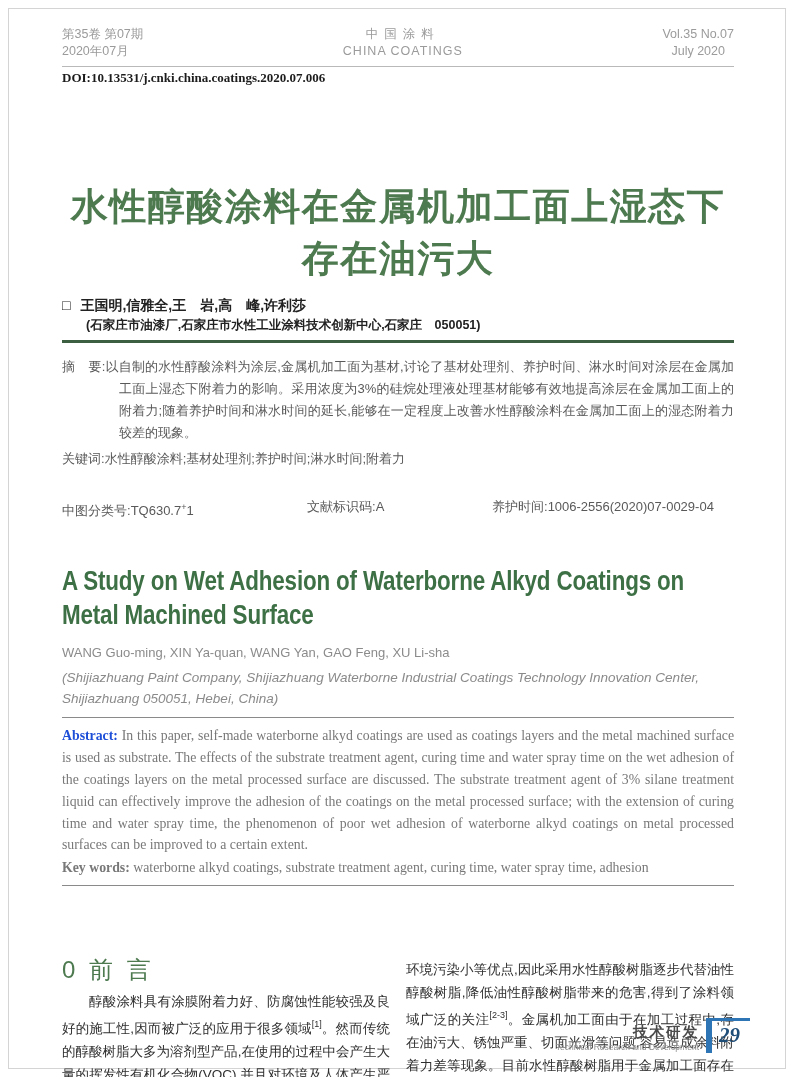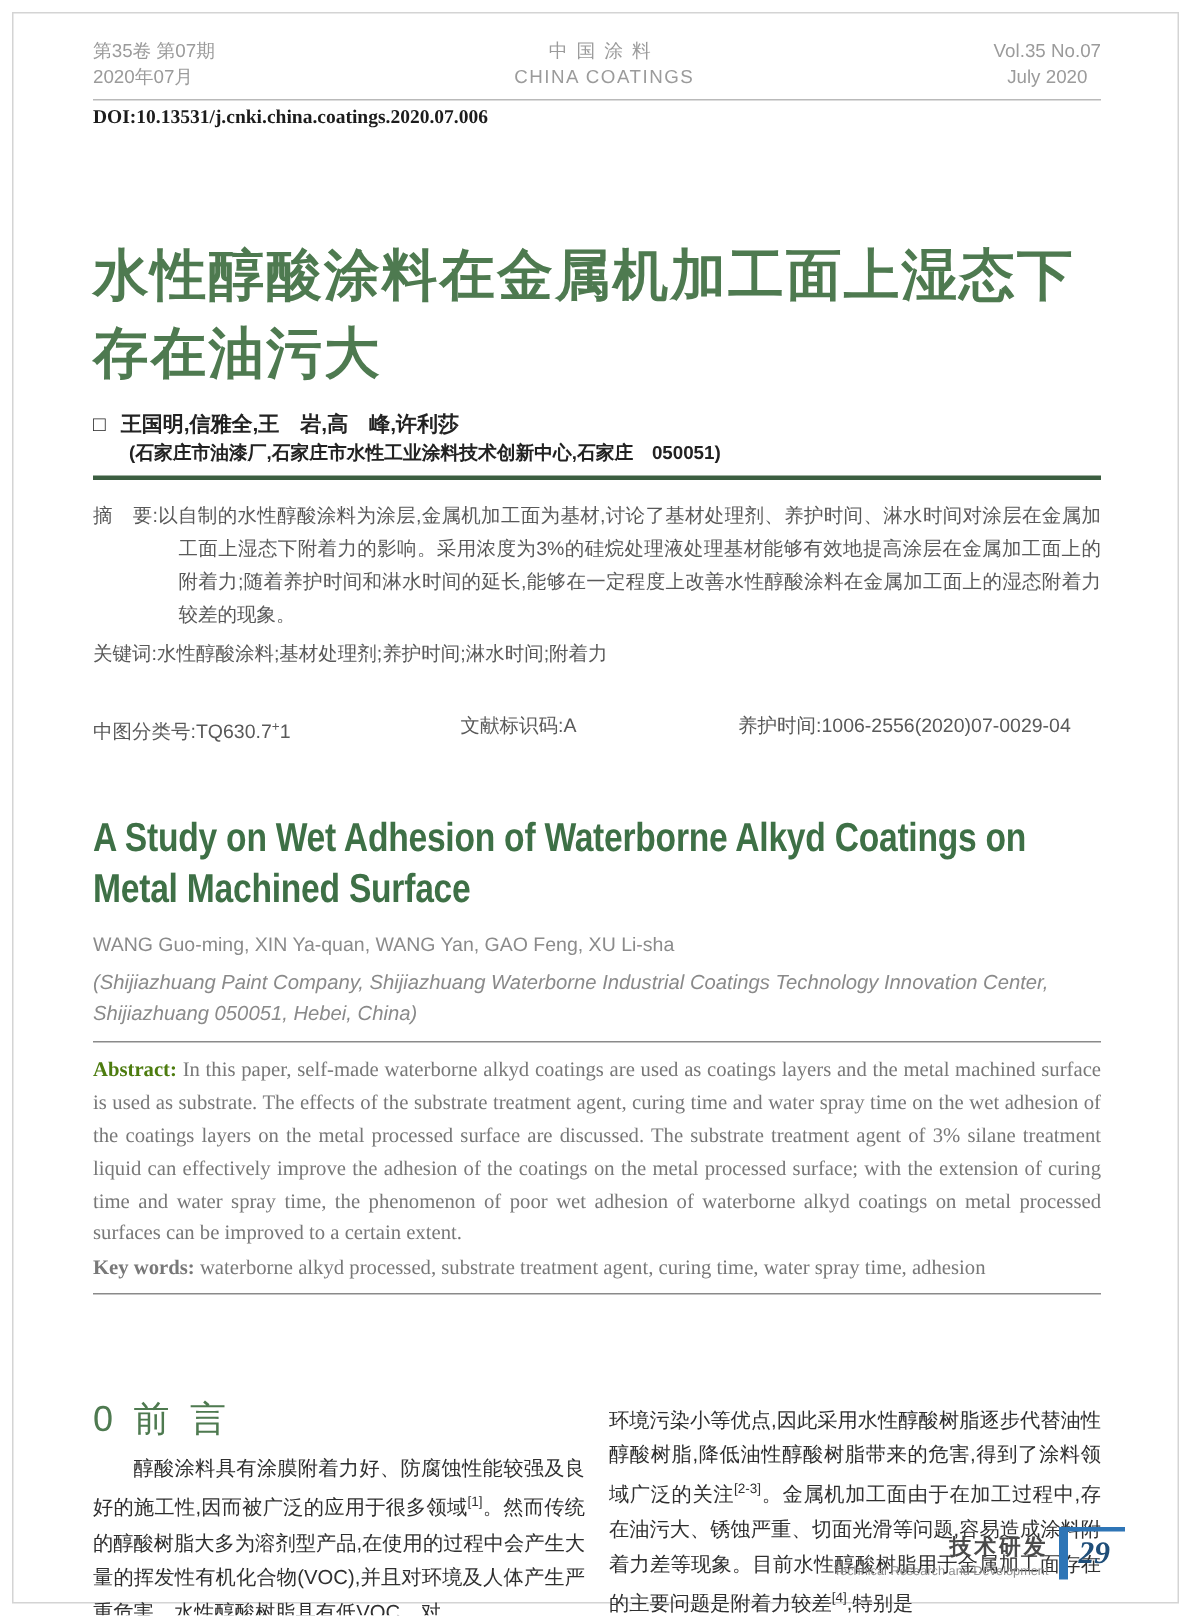--- a/index.html
+++ b/index.html
@@ -40,26 +40,27 @@
   .jh-right { text-align: center; }
   .doi-line {
     font-family: "Liberation Serif", serif;
     font-weight: 600;
     color: #1c1c1c;
     font-size: 13px;
     margin-top: 3px;
   }
   
   .cn-title {
-    margin-top: 72px;
+    margin-top: 95px;
     color: #4e7a50;
     font-size: 37px;
     font-weight: bold;
     line-height: 52px;
     letter-spacing: 1.5px;
+    text-align: center;
   }
   .authors-row {
     margin-top: 10px;
     font-size: 14px;
     font-weight: bold;
     color: #222;
     line-height: 20px;
   }
   .author-marker { margin-right: 10px; font-weight: normal; }
   .affiliation-cn {
@@ -121,21 +122,21 @@
   }
   .thin-rule { margin-top: 8px; height: 1px; background: #8a8a8a; }
   .en-abstract {
     margin-top: 7px;
     font-family: "Liberation Serif", serif;
     color: #787878;
     font-size: 13.8px;
     line-height: 21.8px;
     text-align: justify;
   }
-  .en-abstract b { color: #4d7c0f; }
+  .en-abstract b { color: #1d4ed8; }
   .en-keywords {
     font-family: "Liberation Serif", serif;
     color: #787878;
     font-size: 13.8px;
     line-height: 21.8px;
     margin-top: 1px;
   }
   .thin-rule2 { margin-top: 6px; height: 1px; background: #8a8a8a; }
   
   .body-cols {
@@ -234,21 +235,21 @@
 
     <div class="en-block">
       <h2 class="en-title">
         <span class="tline">A Study on Wet Adhesion of Waterborne Alkyd Coatings on</span>
         <span class="tline">Metal Machined Surface</span>
       </h2>
       <div class="en-authors">WANG Guo-ming, XIN Ya-quan, WANG Yan, GAO Feng, XU Li-sha</div>
       <div class="en-affiliation">(Shijiazhuang Paint Company, Shijiazhuang Waterborne Industrial Coatings Technology Innovation Center, Shijiazhuang 050051, Hebei, China)</div>
       <div class="thin-rule"></div>
       <p class="en-abstract"><b>Abstract:</b> <span>In this paper, self-made waterborne alkyd coatings are used as coatings layers and the metal machined surface is used as substrate. The effects of the substrate treatment agent, curing time and water spray time on the wet adhesion of the coatings layers on the metal processed surface are discussed. The substrate treatment agent of 3% silane treatment liquid can effectively improve the adhesion of the coatings on the metal processed surface; with the extension of curing time and water spray time, the phenomenon of poor wet adhesion of waterborne alkyd coatings on metal processed surfaces can be improved to a certain extent.</span></p>
-      <p class="en-keywords"><b>Key words:</b> <span>waterborne alkyd processed, substrate treatment agent, curing time, water spray time, adhesion</span></p>
+      <p class="en-keywords"><b>Key words:</b> <span>waterborne alkyd coatings, substrate treatment agent, curing time, water spray time, adhesion</span></p>
       <div class="thin-rule2"></div>
     </div>
 
     <div class="body-cols">
       <div class="col">
         <div class="section-heading">0 前 言</div>
         <p class="body-par indent"><span>醇酸涂料具有涂膜附着力好、防腐蚀性能较强及良好的施工性,因而被广泛的应用于很多领域</span><sup>[1]</sup><span>。然而传统的醇酸树脂大多为溶剂型产品,在使用的过程中会产生大量的挥发性有机化合物(VOC),并且对环境及人体产生严重危害。水性醇酸树脂具有低VOC、对</span></p>
       </div>
       <div class="col">
         <p class="body-par"><span>环境污染小等优点,因此采用水性醇酸树脂逐步代替油性醇酸树脂,降低油性醇酸树脂带来的危害,得到了涂料领域广泛的关注</span><sup>[2-3]</sup><span>。金属机加工面由于在加工过程中,存在油污大、锈蚀严重、切面光滑等问题,容易造成涂料附着力差等现象。目前水性醇酸树脂用于金属加工面存在的主要问题是附着力较差</span><sup>[4]</sup><span>,特别是</span></p>

